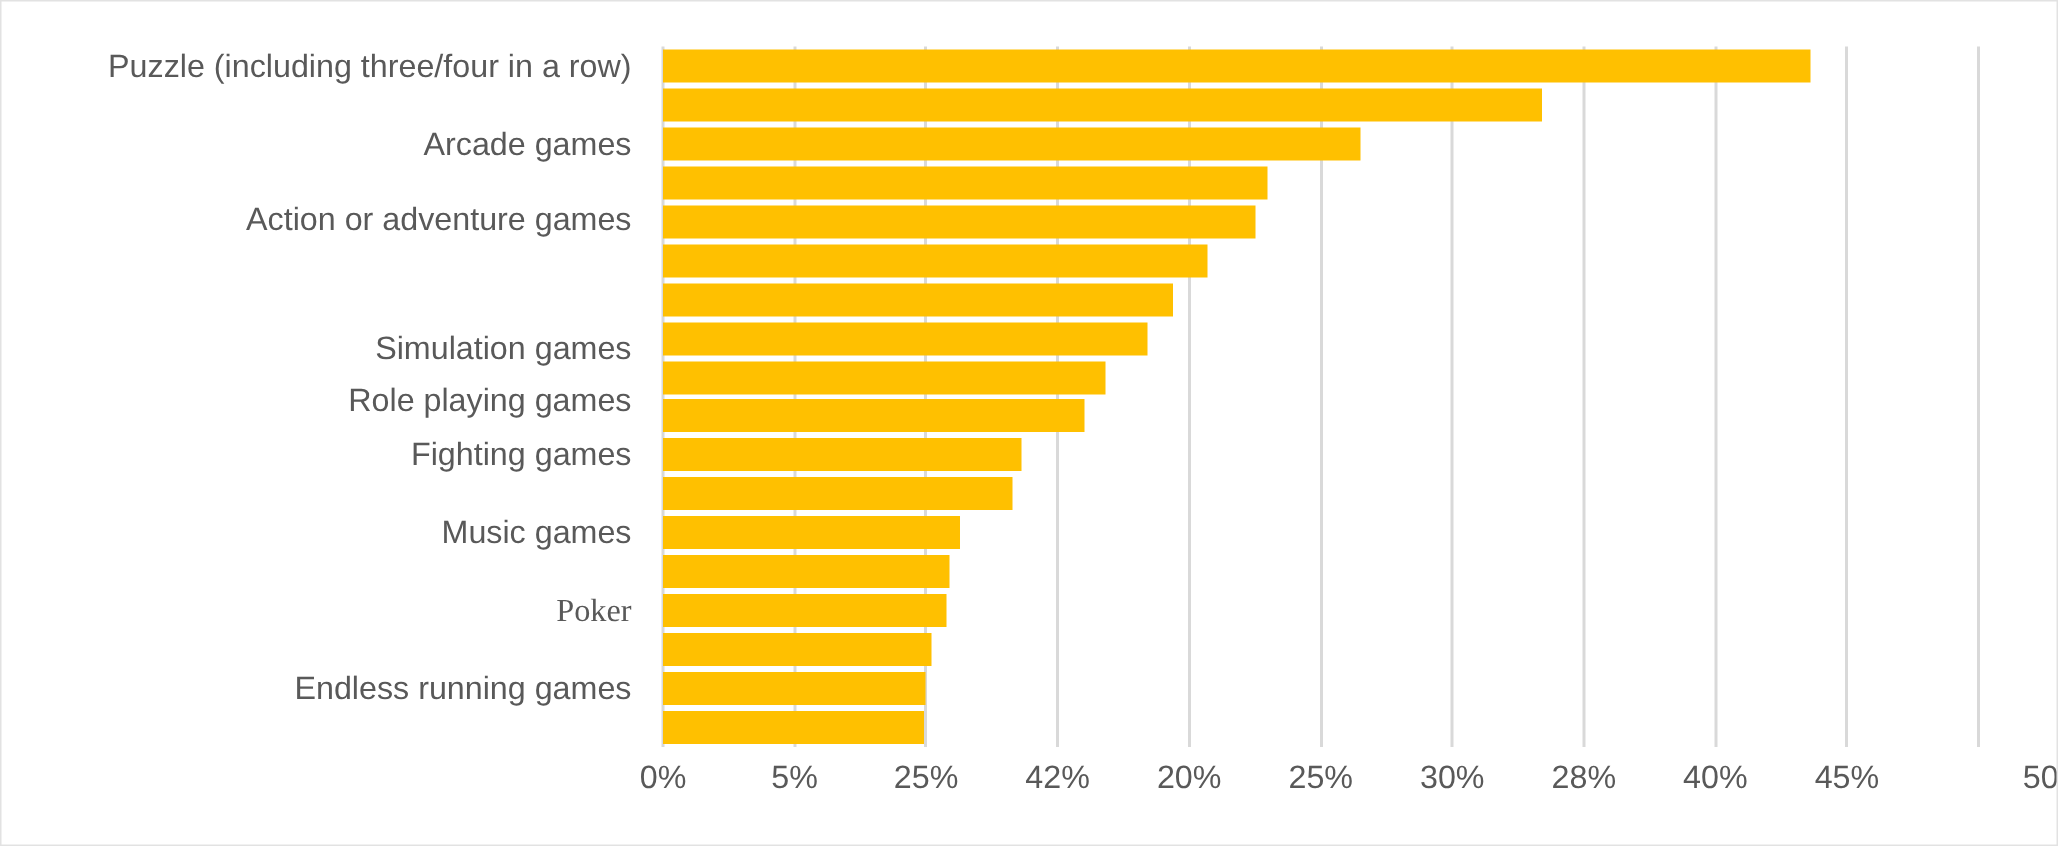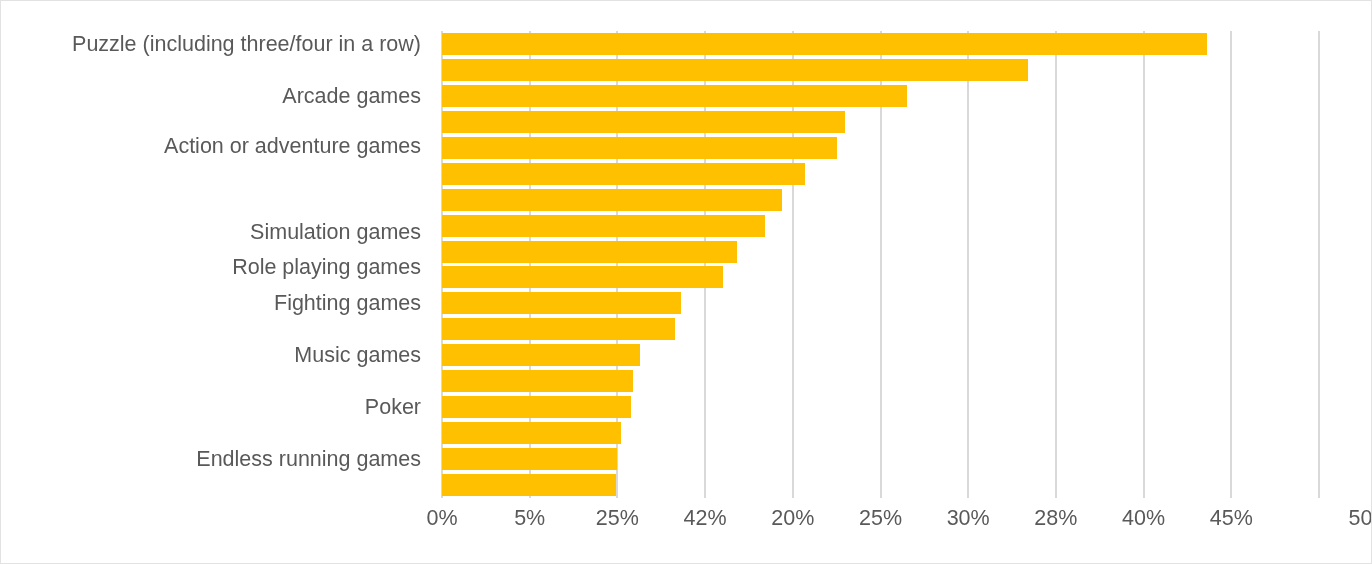--- a/index.html
+++ b/index.html
@@ -96,21 +96,21 @@
 <div id="chart-frame">
 
   <div id="category-labels">
       <div class="cat-label" style="top: -0.0277777px; padding-left: 48px;">Puzzle (including three/four in a row)</div>
       <div class="cat-label" style="top: 51.8611px; padding-left: 44px;">Arcade games</div>
       <div class="cat-label" style="top: 102px; margin-left: 33px;">Action or adventure games</div>
       <div class="cat-label" style="top: 155.639px; margin-top: 32px;">Simulation games</div>
       <div class="cat-label" style="top: 223px;">Role playing games</div>
       <div class="cat-label" style="top: 259.417px;">Fighting games</div>
       <div class="cat-label" style="top: 311.306px;">Music games</div>
-      <div class="cat-label" style="top: 363.194px;">Poker</div>
+      <div class="cat-label" style="top: 363.194px; font-family: Liberation Serif, serif;">Poker</div>
       <div class="cat-label" style="top: 415.083px;">Endless running games</div>
     </div>
 
   <div id="plot-area">
     <div id="gridlines-layer">
         <div class="gridline axis-zero" style="left: -1px;"></div>
         <div class="gridline" style="left: 86.7px;"></div>
         <div class="gridline" style="left: 174.4px;"></div>
         <div class="gridline" style="left: 262.1px;"></div>
         <div class="gridline" style="left: 349.8px;"></div>

